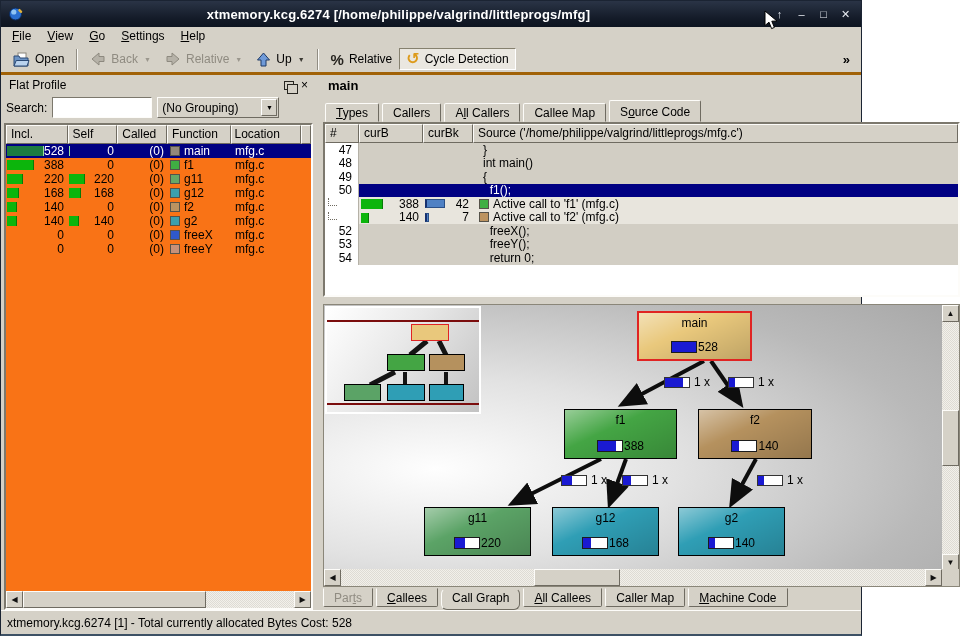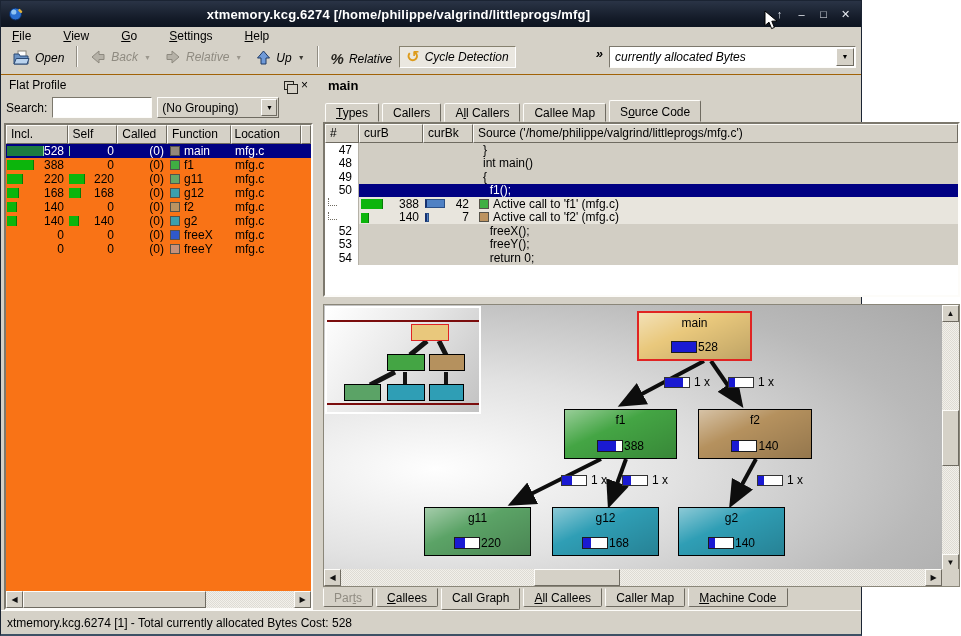--- a/index.html
+++ b/index.html
@@ -6,26 +6,26 @@
   html,body { width:961px; height:636px; overflow:hidden; }
   .window { position:relative; width:862px; height:636px; background:#d5d1c7; border:1px solid #1b2433; border-bottom:2px solid #3d5165; }
 
   
   .titlebar { height:26px; background:linear-gradient(#2a3446,#131a27 70%,#0d1420); color:#fff; display:flex; align-items:center; padding:0 7px; }
   .appicon { width:17px; height:17px; margin-right:6px; }
   .title { flex:1; text-align:center; font-weight:bold; font-size:13px; letter-spacing:.2px; white-space:nowrap; }
   .winbtn { width:17px; text-align:center; font-size:11px; color:#e8ecf2; margin-left:5px; cursor:default; }
 
   
-  .menubar { height:19px; display:flex; align-items:center; font-size:12px; padding-left:3px;gap:16px; }
+  .menubar { height:19px; display:flex; align-items:center; font-size:12px; padding-left:3px; }
   .menu-item { padding:1px 8px 2px 8px; }
   .ul { text-decoration:underline; }
 
   
-  .toolbar { height:29px; display:flex; align-items:flex-start; padding:0 5px; border-bottom:1px solid #a16207;font-style:italic; }
+  .toolbar { height:29px; display:flex; align-items:center; padding:0 5px; border-bottom:3px solid #a16207; }
   .tbtn { display:flex; align-items:center; gap:5px; padding:3px 6px; font-size:12px; white-space:nowrap; border:1px solid transparent; }
   .tbtn.disabled { color:#8f8b81; }
   .tbtn.checked { background:#eae7e0; border-color:#86816f #fff #fff #86816f; }
   .caret { font-size:7px; margin-left:1px; color:#3c3a34; }
   .caret.dis { color:#9b978d; }
   .sep { width:2px; height:21px; border-left:1px solid #918d83; border-right:1px solid #fcfbf8; margin:0 5px; }
   .tspacer { flex:1; }
   .chev { font-size:13px; font-weight:bold; margin:0 6px 0 2px; }
   .combo { width:247px; height:22px; background:#fff; border:1px solid; border-color:#7c786d #fdfcf9 #fdfcf9 #7c786d; display:flex; align-items:center; font-size:12px; padding-left:5px; }
   .dd-btn { margin-left:auto; width:18px; height:18px; background:#d5d1c7; border:1px solid; border-color:#fff #6f6b61 #6f6b61 #fff; text-align:center; font-size:7px; line-height:16px; margin-right:1px; }
@@ -114,21 +114,21 @@
   .sbtn { position:absolute; width:17px; height:17px; background:#d5d1c7; border:1px solid; border-color:#fdfcf9 #6f6b61 #6f6b61 #fdfcf9; font-size:8px; text-align:center; line-height:15px; color:#111; }
   .sthumb { position:absolute; background:#d5d1c7; border:1px solid; border-color:#fdfcf9 #6f6b61 #6f6b61 #fdfcf9; }
   .gsb-v { position:absolute; right:0; top:0; width:17px; height:266px; }
   .gsb-h { position:absolute; left:0; bottom:0; width:618px; height:17px; }
   .gcorner { position:absolute; right:0; bottom:0; width:17px; height:17px; background:#d5d1c7; }
   .dsb-h { position:absolute; left:0; bottom:0; right:0; height:17px; }
 
   
   .btabs { position:absolute; left:322px; top:587px; height:22px; display:flex; align-items:flex-start; }
   .btab { height:19px; background:#d5d1c7; border:1px solid; border-color:transparent #6f6b61 #6f6b61 #fdfcf9; border-radius:0 0 2px 2px; padding:2px 10px; font-size:12px; margin-right:3px; white-space:nowrap; }
-  .btab.active { height:22px; border-top-color:#d5d1c7; }
+  .btab.active { height:22px; border-top-color:#d5d1c7;border-radius:6px; }
   .btab.disabled { color:#908c82; }
 
   
   .status { position:absolute; left:0; right:0; bottom:0; height:24px; border-top:1px solid #fdfcf9; font-size:12px; display:flex; align-items:center; padding-left:6px; background:#d5d1c7; }
 
   .cursor { position:absolute; left:763px; top:9px; pointer-events:none; z-index:50; }
 </style>
 </head>
 <body>
 
@@ -191,24 +191,20 @@
     <span class="tbtn">
       <span class="ico-pct">%</span>
       <span>Relative</span>
     </span>
     <span class="tbtn checked">
       <span class="ico-cycle">↺</span>
       <span>Cycle Detection</span>
     </span>
     <span class="tspacer"></span>
     <span class="chev">»</span>
-    <div class="combo">
-      <span>currently allocated Bytes</span>
-      <span class="dd-btn">▼</span>
-    </div>
   </div>
 
   <div class="dock">
     <div class="dock-head">
       <span>Flat Profile</span>
       <span class="sp"></span>
       <span class="float-ico"></span>
       <span class="dock-close">×</span>
     </div>
     <div class="search-row">

